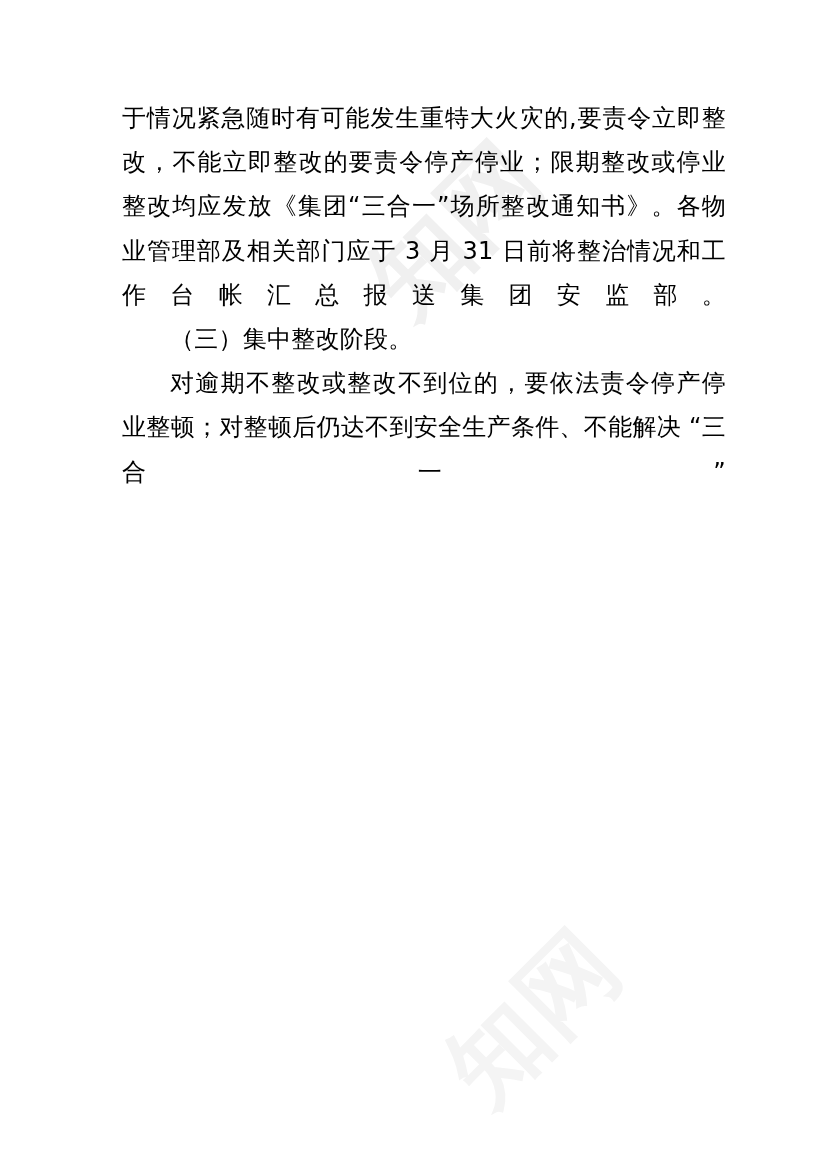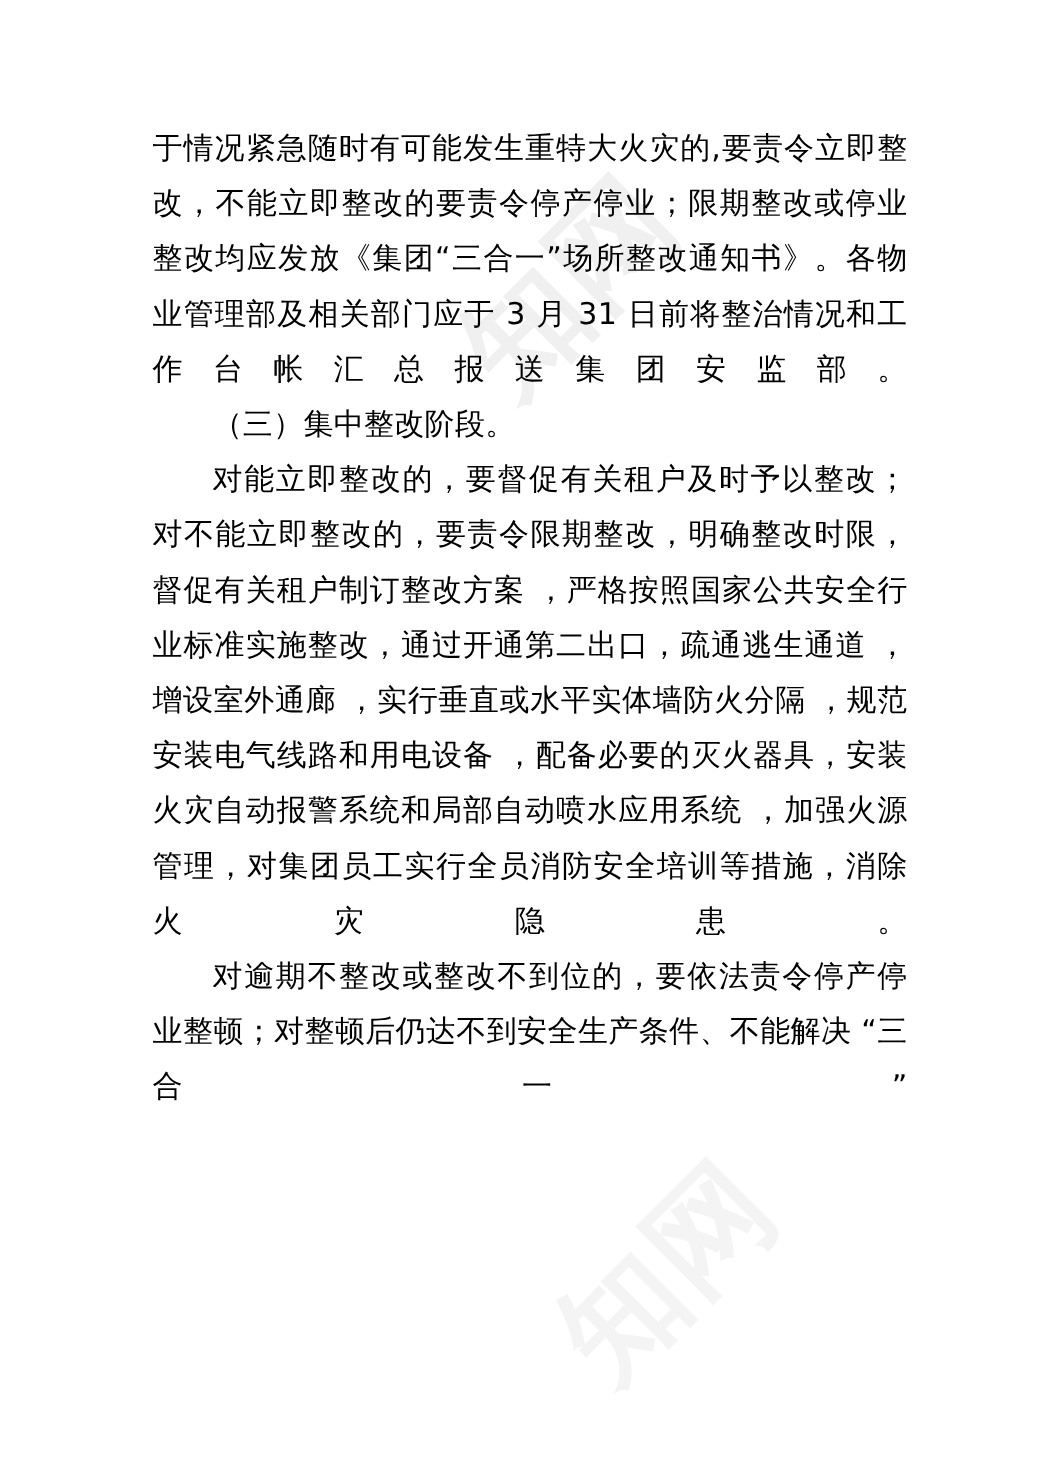--- a/index.html
+++ b/index.html
@@ -84,18 +84,17 @@
 
   <div class="watermark watermark-bottom">知网</div>
 
   <div class="doc-body">
 
     <p class="para stretch-all">于情况紧急随时有可能发生重特大火灾的,要责令立即整改，不能立即整改的要责令停产停业；限期整改或停业整改均应发放《集团“三合一”场所整改通知书》。各物业管理部及相关部门应于 3 月 31 日前将整治情况和工作台帐汇总报送集团安监部。</p>
 
     <p class="para indent">（三）集中整改阶段。</p>
 
 
-    <p class="para indent stretch-all">对能立即整改的，要督促有关租户及时予以整改；对不能立即整改的，要责令限期整改，明确整改时限，督促有关租户制订整改方案 ，严格按照国家公共安全行业标准实施整改，通过开通第二出口，疏通逃生通道 ，增设室外通廊 ，实行垂直或水平实体墙防火分隔 ，规范安装电气线路和用电设备 ，配备必要的灭火器具，安装火灾自动报警系统和局部自动喷水应用系统 ，加强火源管理，对集团员工实行全员消防安全培训等措施，消除火灾隐患。</p>
 
     <p class="para indent stretch-all">对逾期不整改或整改不到位的，要依法责令停产停业整顿；对整顿后仍达不到安全生产条件、不能解决 “三合一”</p>
 
   </div>
 </div>
 
 </body></html>

